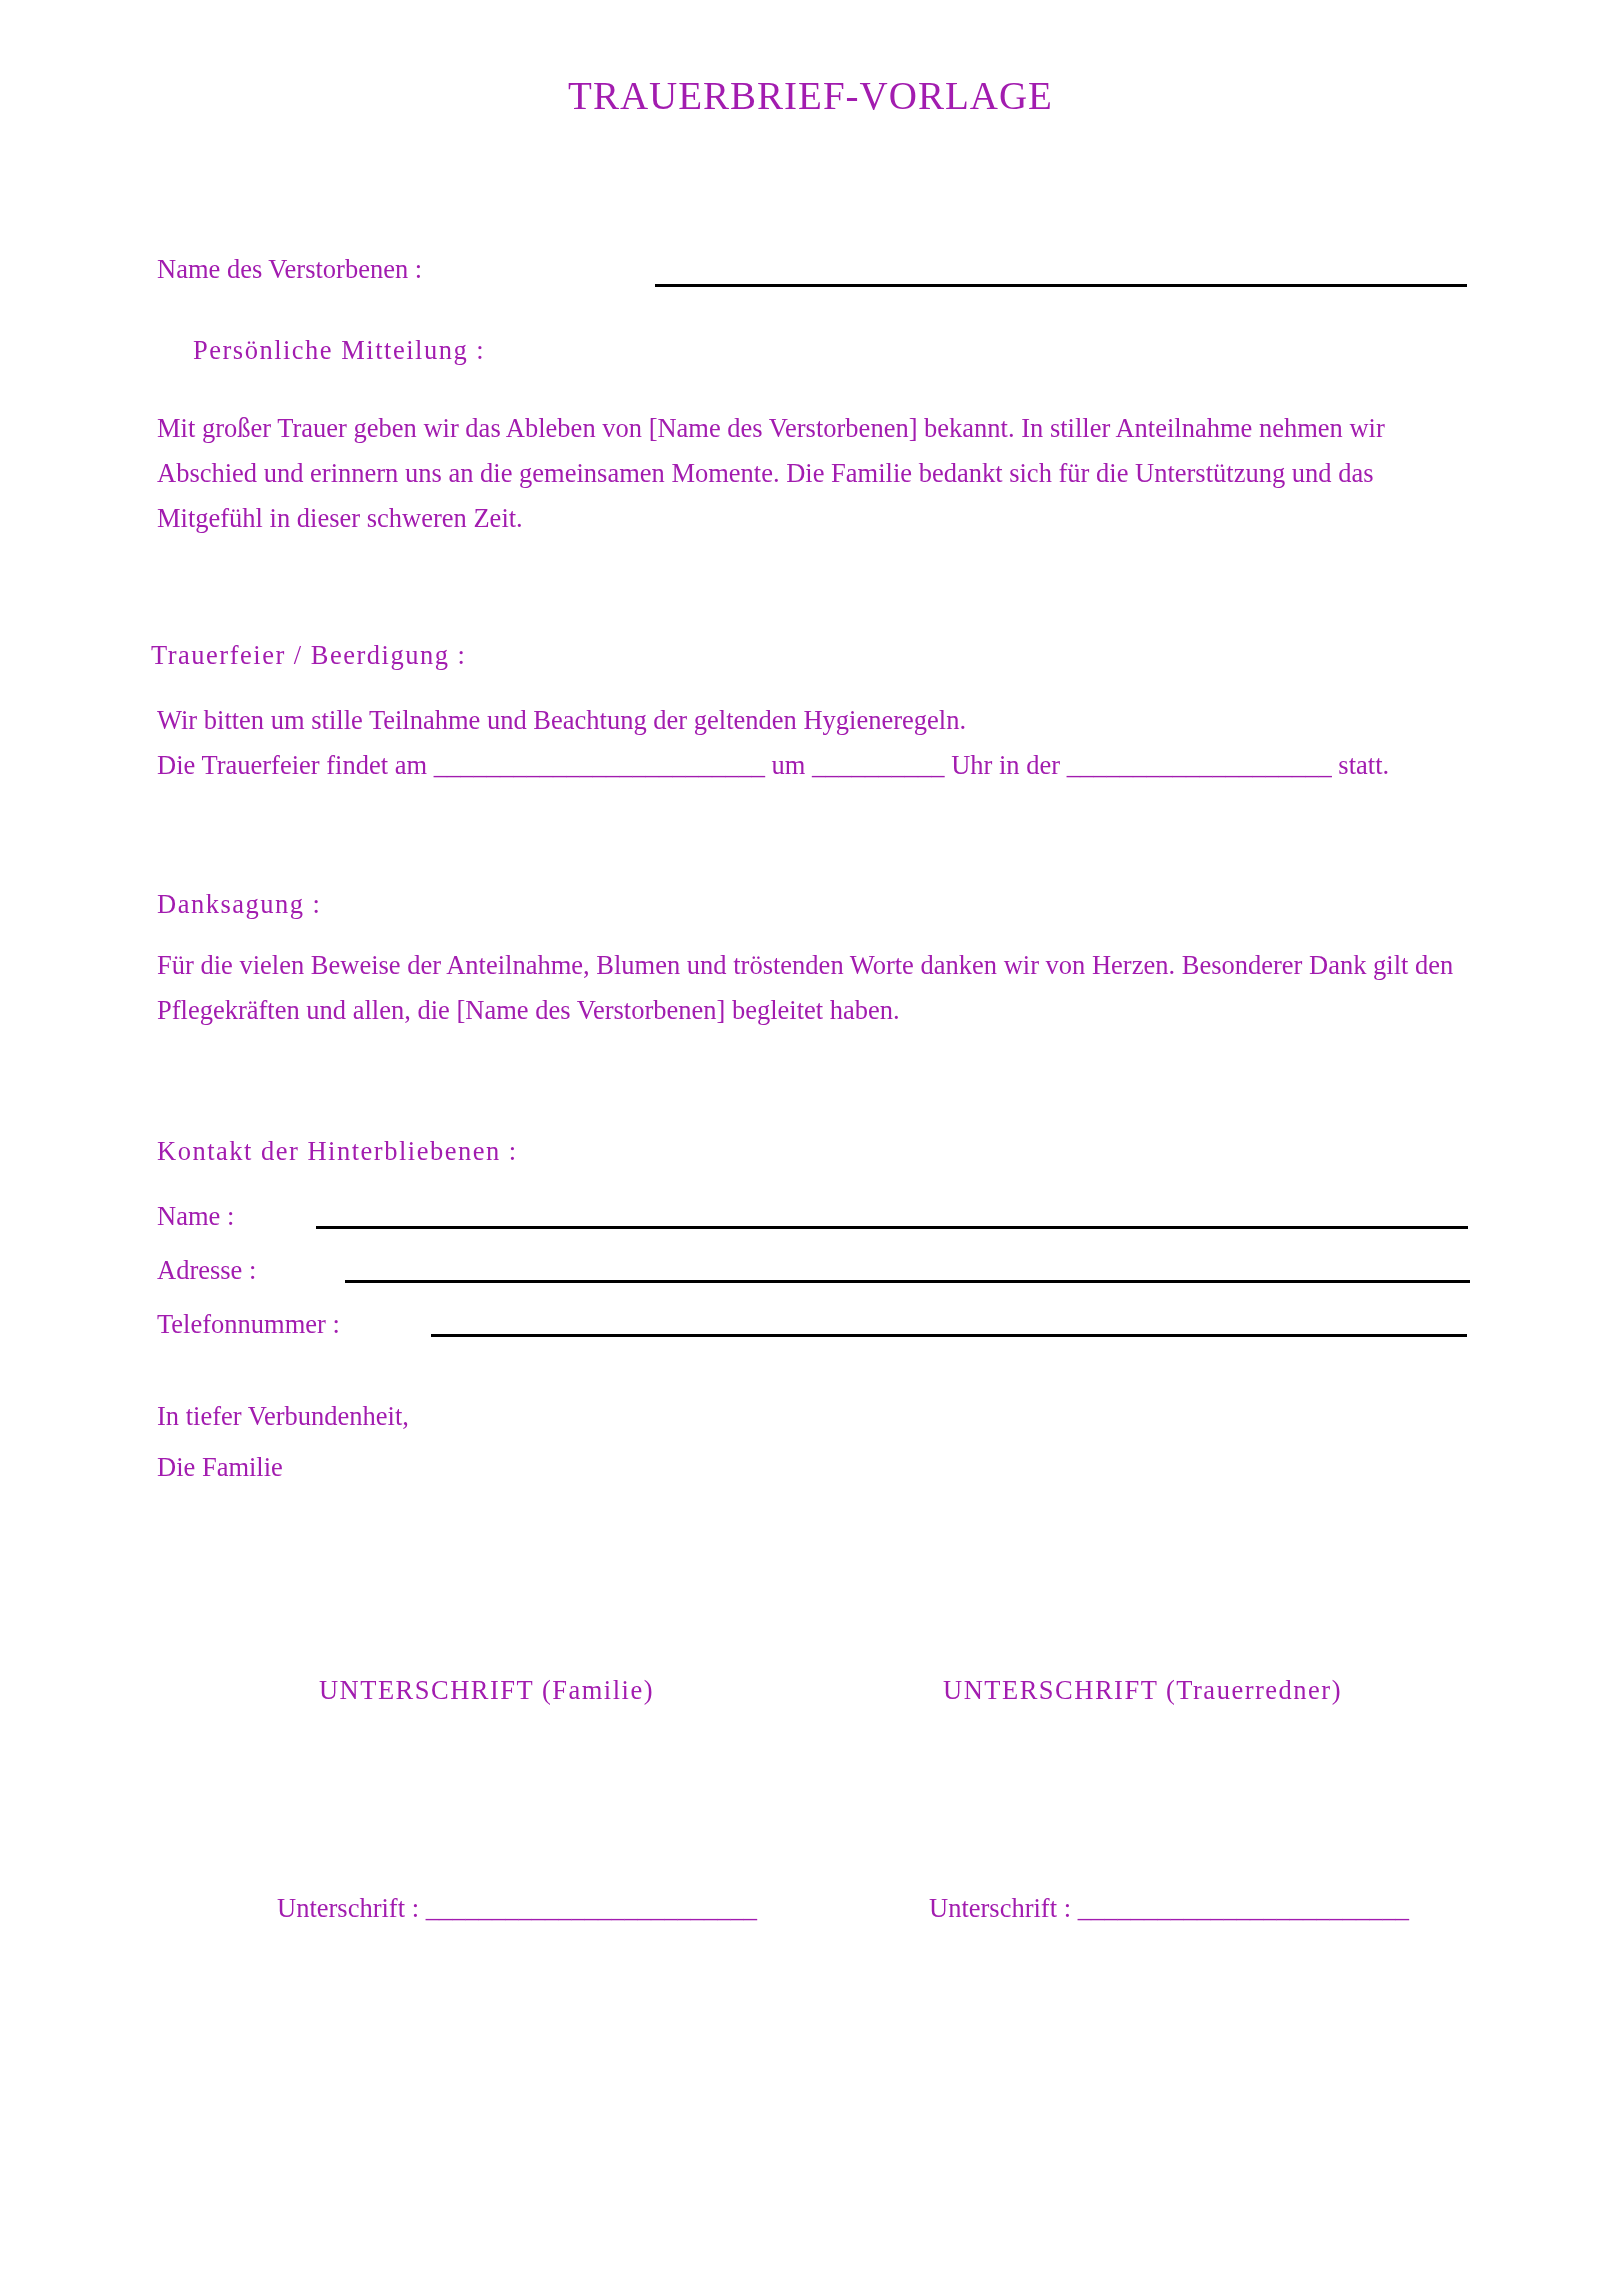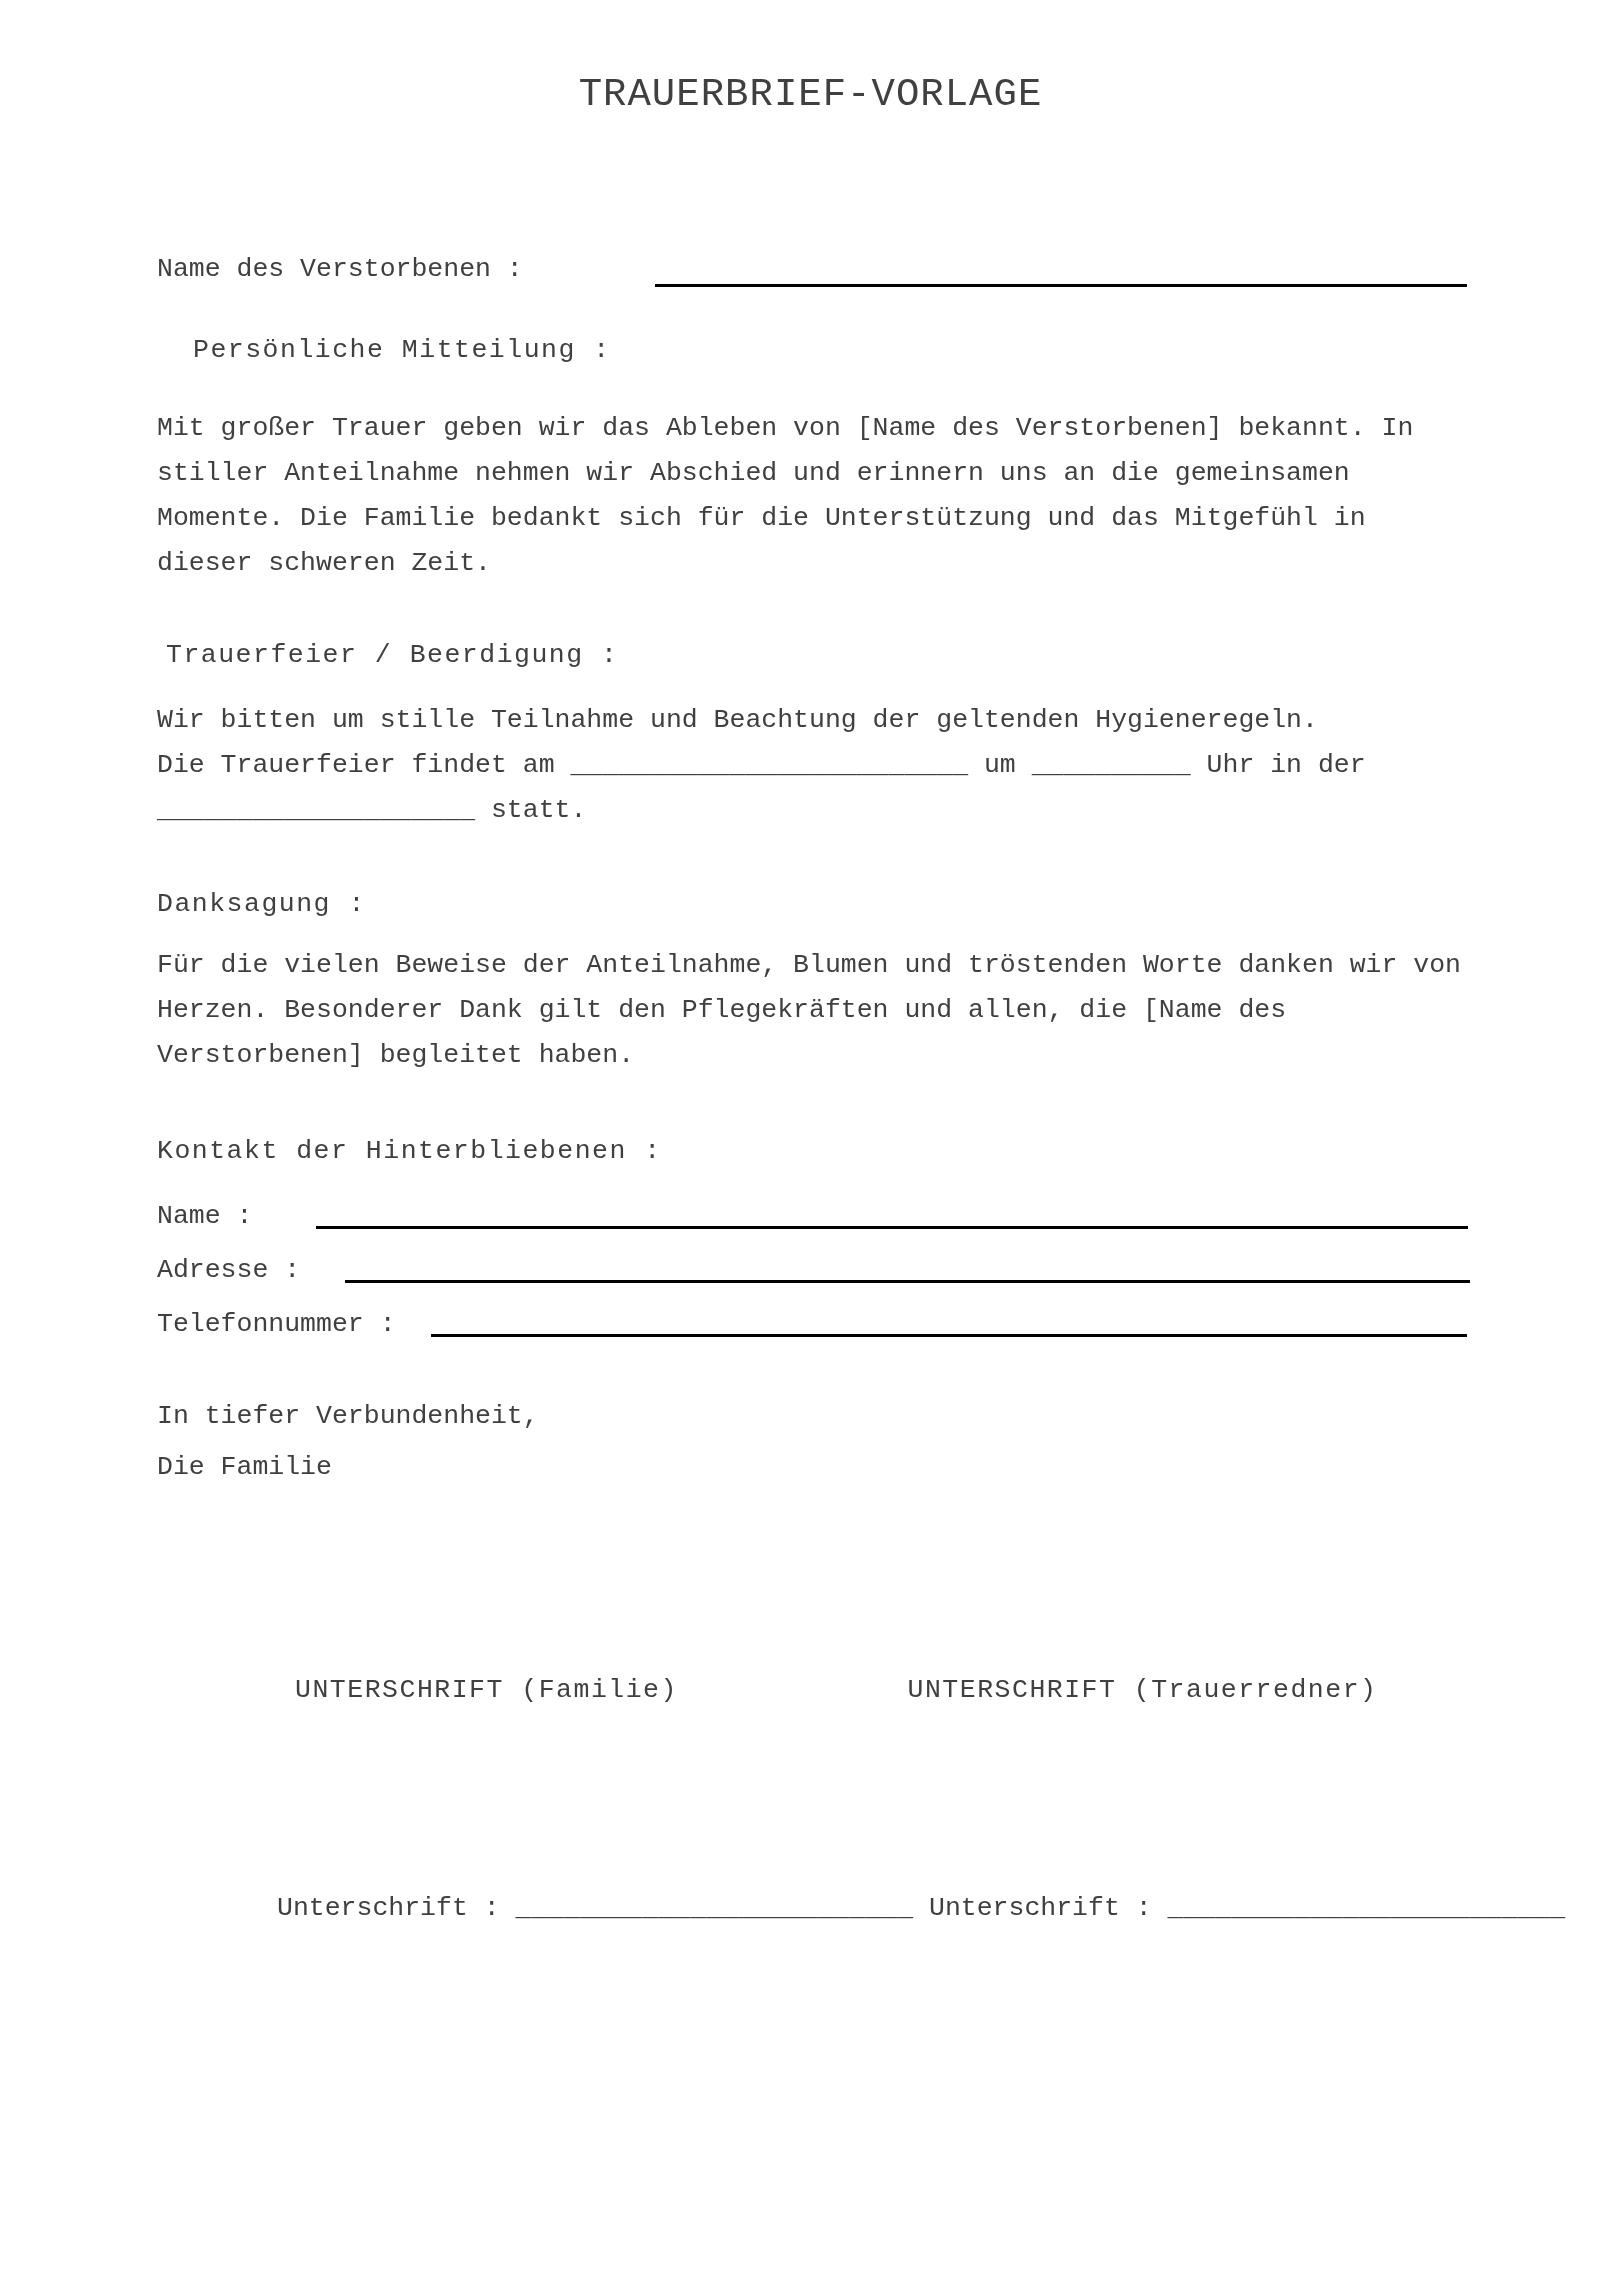--- a/index.html
+++ b/index.html
@@ -2,22 +2,22 @@
 <html><head>
 <meta charset="utf-8">
 <style>
   * { margin: 0; padding: 0; box-sizing: border-box; }
   html, body { background: #ffffff; }
   .page {
     position: relative;
     width: 1621px;
     height: 2098px;
     background: #ffffff;
-    color: #404040;
-    font-family: Liberation Mono, monospace;
+    color: #a21caf;
+    font-family: Liberation Serif, serif;
     font-size: 26.5px;
     overflow: hidden;
   }
   .abs { position: absolute; }
   .doc-title {
     left: 0; right: 0;
     text-align: center;
     font-size: 39px;
     letter-spacing: 1px;
     line-height: 43px;
@@ -60,21 +60,21 @@
 <div class="page">
 
   <div class="abs doc-title" style="top:74px;">TRAUERBRIEF-VORLAGE</div>
 
   <div class="abs label" style="top:253px; left:157px;">Name des Verstorbenen :</div>
   <div class="rule" style="top:284px; left:655px; width:812px;"></div>
 
   <div class="abs heading" style="top:334px; left:157px;margin-left:36px;">Persönliche Mitteilung :</div>
   <div class="abs para" style="top:406px; left:157px; width:1313px;">Mit großer Trauer geben wir das Ableben von [Name des Verstorbenen] bekannt. In stiller Anteilnahme nehmen wir Abschied und erinnern uns an die gemeinsamen Momente. Die Familie bedankt sich für die Unterstützung und das Mitgefühl in dieser schweren Zeit.</div>
 
-  <div class="abs heading" style="top:639px; left:166px;">Trauerfeier / Beerdigung :</div>
+  <div class="abs heading" style="top:639px; left:151px;">Trauerfeier / Beerdigung :</div>
   <div class="abs para" style="top:698px; left:157px; width:1318px;">
     <span class="pline">Wir bitten um stille Teilnahme und Beachtung der geltenden Hygieneregeln.</span>
     <span class="pline">Die Trauerfeier findet am _________________________ um __________ Uhr in der ____________________ statt.</span>
   </div>
 
   <div class="abs heading" style="top:888px; left:157px;">Danksagung :</div>
   <div class="abs para" style="top:943px; left:157px; width:1313px;">Für die vielen Beweise der Anteilnahme, Blumen und tröstenden Worte danken wir von Herzen. Besonderer Dank gilt den Pflegekräften und allen, die [Name des Verstorbenen] begleitet haben.</div>
 
   <div class="abs heading" style="top:1135px; left:157px;">Kontakt der Hinterbliebenen :</div>
 

